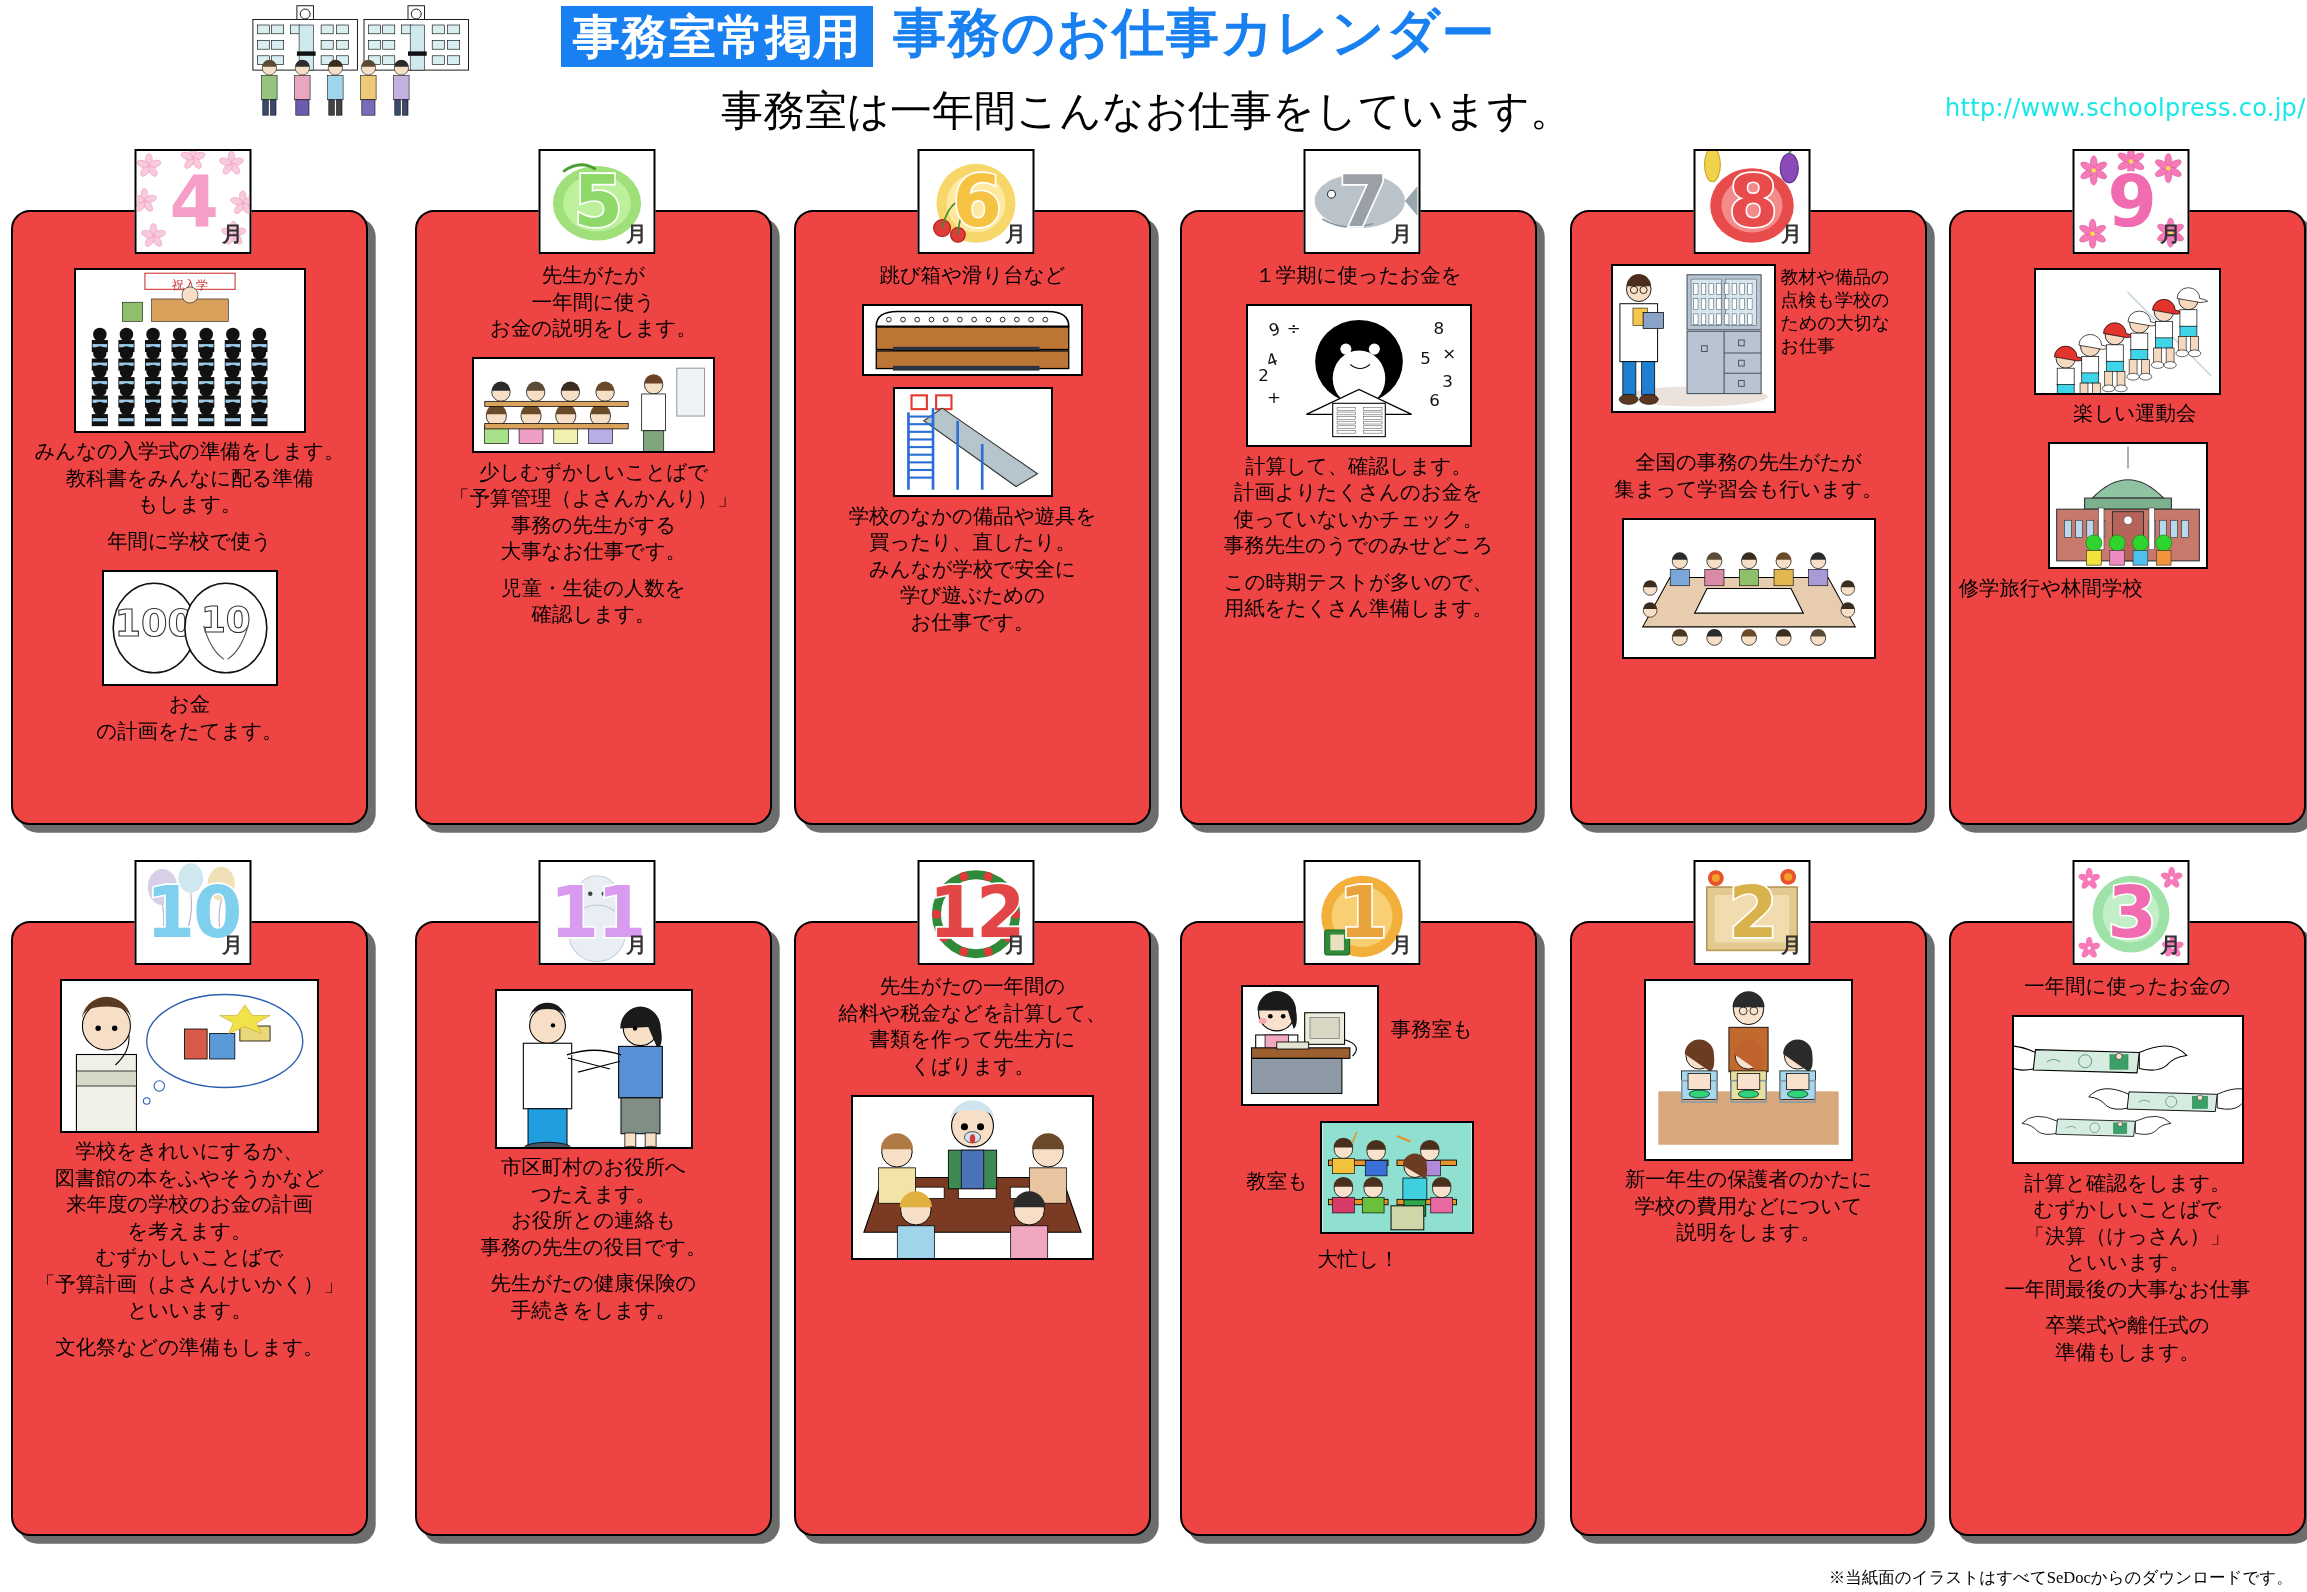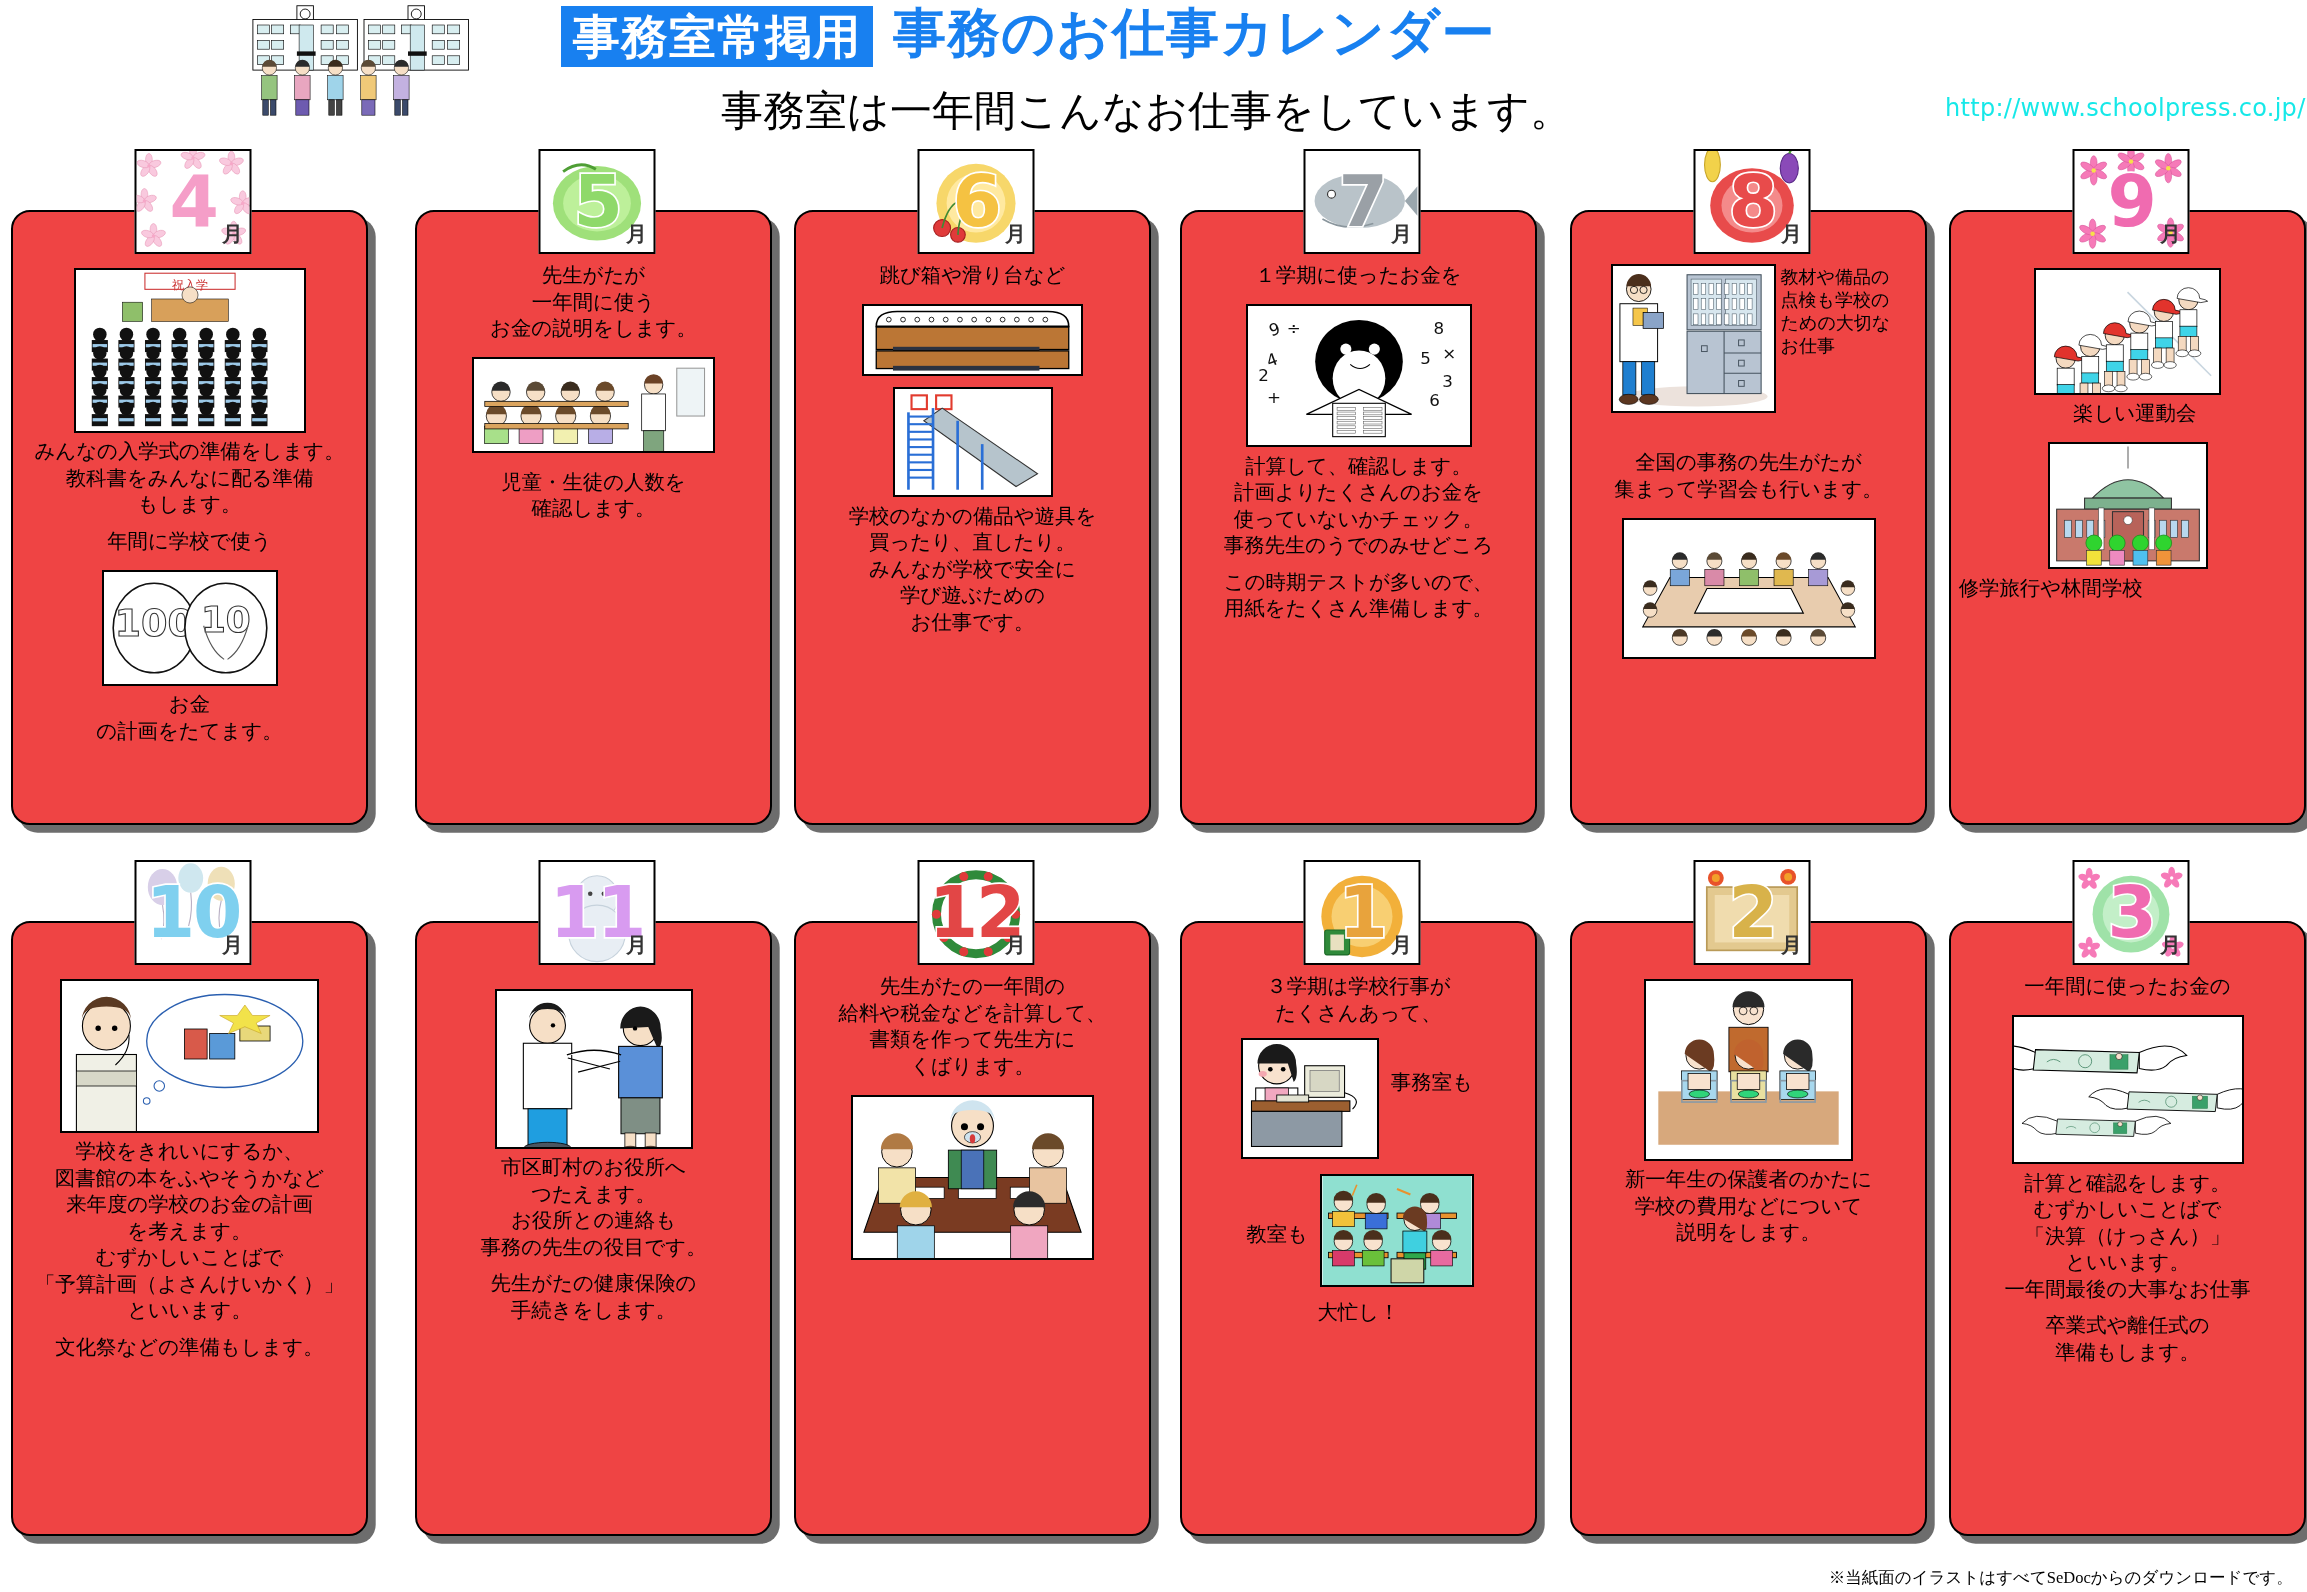--- a/index.html
+++ b/index.html
@@ -611,20 +611,26 @@
         <rect x="13.2" y="122.49999999999999" width="272.8" height="10.5" fill="#dba45e" stroke="#000" stroke-width="1.4"></rect>
         <rect x="13.2" y="80.5" width="272.8" height="9.625" fill="#dba45e" stroke="#000" stroke-width="1.4"></rect>
         <g transform="translate(334.4,31.5)">
           <circle cx="0" cy="17.5" r="17.5" fill="#f6dfc6" stroke="#000" stroke-width="1.4"></circle>
           <path d="M-17.5,14.875000000000002 a17.5,17.5 0 0 1 35,0 z" fill="#6b4226"></path>
           <rect x="-22.75" y="35" width="45.5" height="70" fill="#fff" stroke="#000" stroke-width="1.4"></rect>
           <rect x="-19.25" y="105" width="38.5" height="42" fill="#7fa57e" stroke="#000" stroke-width="1.2"></rect>
         </g>
         <rect x="378.4" y="17.5" width="52.8" height="91" fill="#eef4f6" stroke="#999" stroke-width="2"></rect>
                 </svg>
+              </div>
+              <div class="blk">
+                <div class="txt">少しむずかしいことばで
+「予算管理（よさんかんり）」
+事務の先生がする
+大事なお仕事です。</div>
               </div>
               <div class="gap-s"></div>
               <div class="blk">
                 <div class="txt">児童・生徒の人数を
 確認します。</div>
               </div>
               <div class="gap-s"></div>
             </div>
           </div>
           <div class="month-chip">
@@ -1296,24 +1302,20 @@
                 <circle cx="156.63118960624632" cy="50.855032339526865" r="8" fill="#e03a3a"></circle>
       </svg>
             </div>
             <div class="month-num" style="color: rgb(226, 70, 70); z-index: 3;">12</div>
             <div class="month-suffix">月</div>
           </div>
         </div>
         <div class="card-slot" style="left: 1180px;">
           <div class="card-body">
             <div class="card-inner">
-              <div class="blk">
-                <div class="txt">３学期は学校行事が
-たくさんあって、</div>
-              </div>
               <div class="gap-s"></div>
               <div class="side-row">
                 <div class="pic" style="width: 138px; height: 121px;">
                   <svg viewBox="0 0 250 220" width="100%" height="100%">
                     <rect width="250" height="220" fill="#fff"></rect>
         <g transform="translate(62.5,48.4)">
           <circle cx="0" cy="0" r="34.1" fill="#f8e2ce" stroke="#000" stroke-width="2"></circle>
           <path d="M-36.300000000000004,-4.4 a36.300000000000004,36.300000000000004 0 0 1 72.60000000000001,0 q4.4,26.4 -4.4,35.2 l-11,-35.2 z" fill="#1a1a1a"></path>
           <circle cx="-12.1" cy="6.6" r="4.4" fill="#000"></circle>
           <circle cx="12.1" cy="6.6" r="4.4" fill="#000"></circle>

